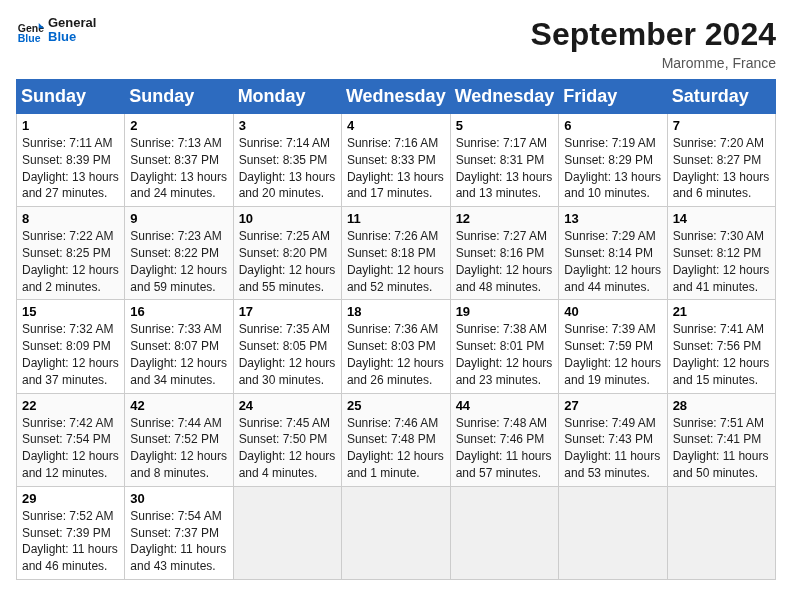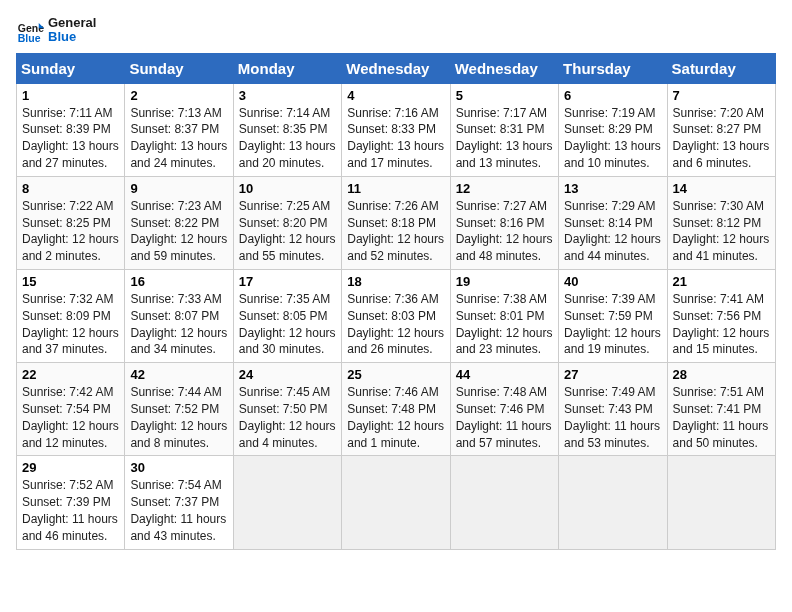--- a/index.html
+++ b/index.html
@@ -41,21 +41,21 @@
     table {
       width: 100%;
       border-collapse: collapse;
       font-size: 11px;
     }
     thead th {
       background-color: #2d6bbf;
       color: #fff;
       padding: 6px 4px;
       text-align: left;
-      font-size: 15px;
+      font-size: 18px;
       font-weight: bold;
       border: 1px solid #2d6bbf;
       margin-left: 48px;
     }
     tbody td {
       border: 1px solid #ccc;
       padding: 4px 5px;
       vertical-align: top;
       height: 85px;
       width: calc(100% / 7);
@@ -85,31 +85,35 @@
     <svg class="logo-icon" viewBox="0 0 32 32">
       <text x="2" y="18" font-size="12" font-weight="bold" fill="#1a1a1a">General</text>
       <text x="2" y="30" font-size="12" font-weight="bold" fill="#0066cc">Blue</text>
       <polygon points="26,8 32,14 26,14" fill="#0066cc"></polygon>
     </svg>
     <div style="line-height:1.1">
       <div style="font-size:13px;font-weight:bold;color:#1a1a1a;">General</div>
       <div style="font-size:13px;font-weight:bold;color:#0066cc;">Blue</div>
     </div>
   </div>
+  <div class="title-block">
+    <div class="month-title">September 2024</div>
+    <div class="location">Maromme, France</div>
+  </div>
 </div>
 
 <table>
   <thead>
     <tr>
     <th>Sunday</th>
         <th>Sunday</th>
         <th>Monday</th>
         <th>Wednesday</th>
         <th>Wednesday</th>
-        <th>Thursday</th>
+        <th>Friday</th>
         <th>Saturday</th>
       </tr>
   </thead>
   <tbody id="calendar-body">
   <tr>
         <td>
         <span class="day-num">1</span>
         <span class="cell-text">Sunrise: 7:11 AM<br>Sunset: 8:39 PM<br>Daylight: 13 hours and 27 minutes.</span>
       </td>
         <td>

